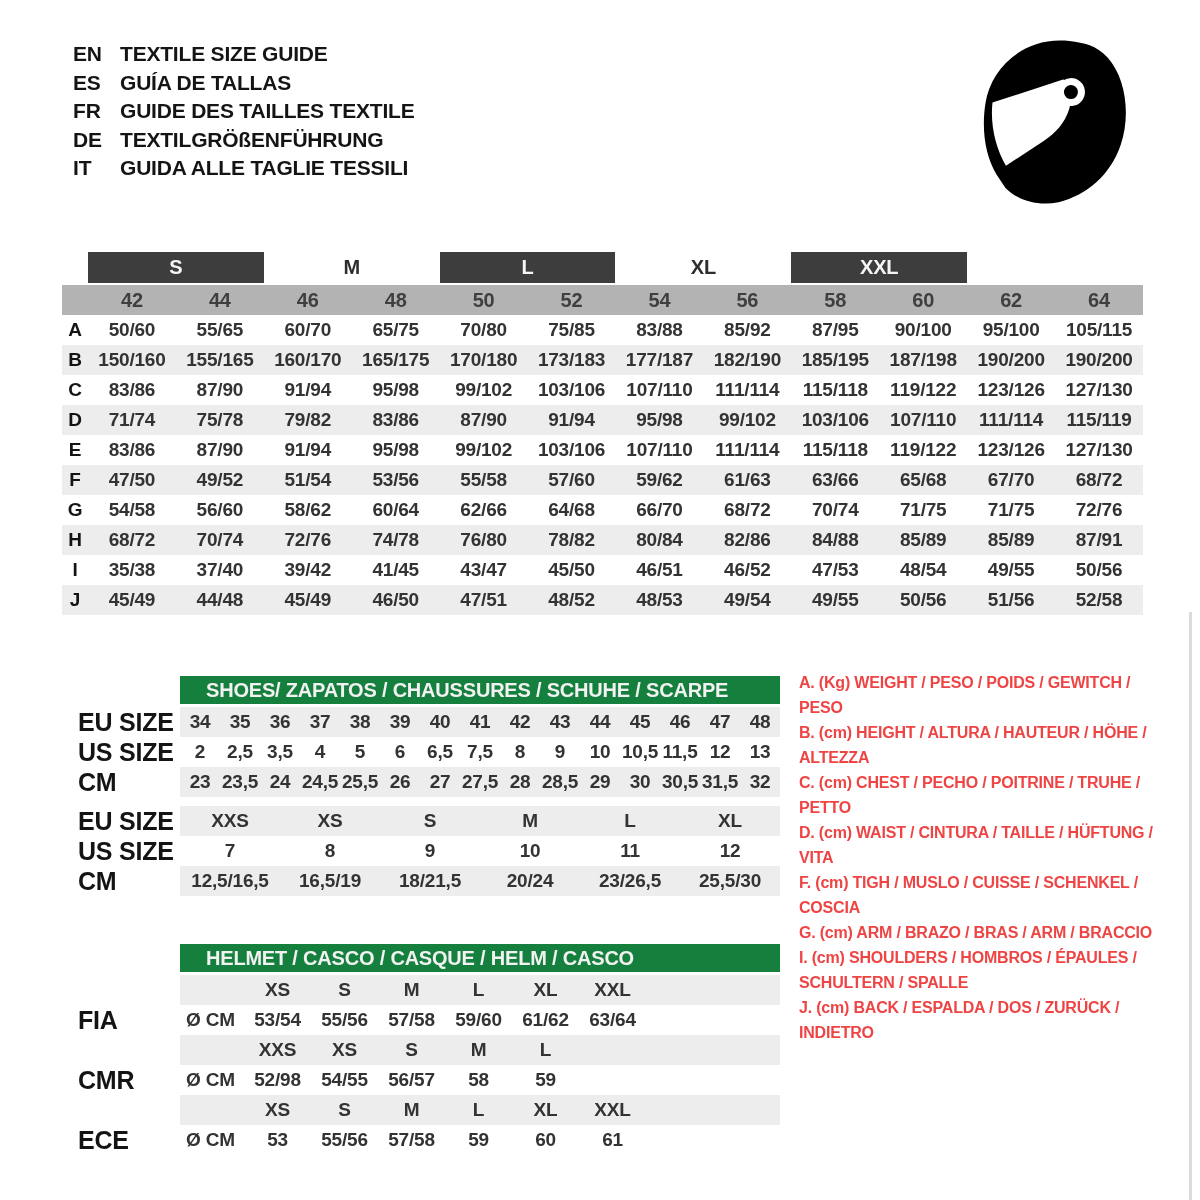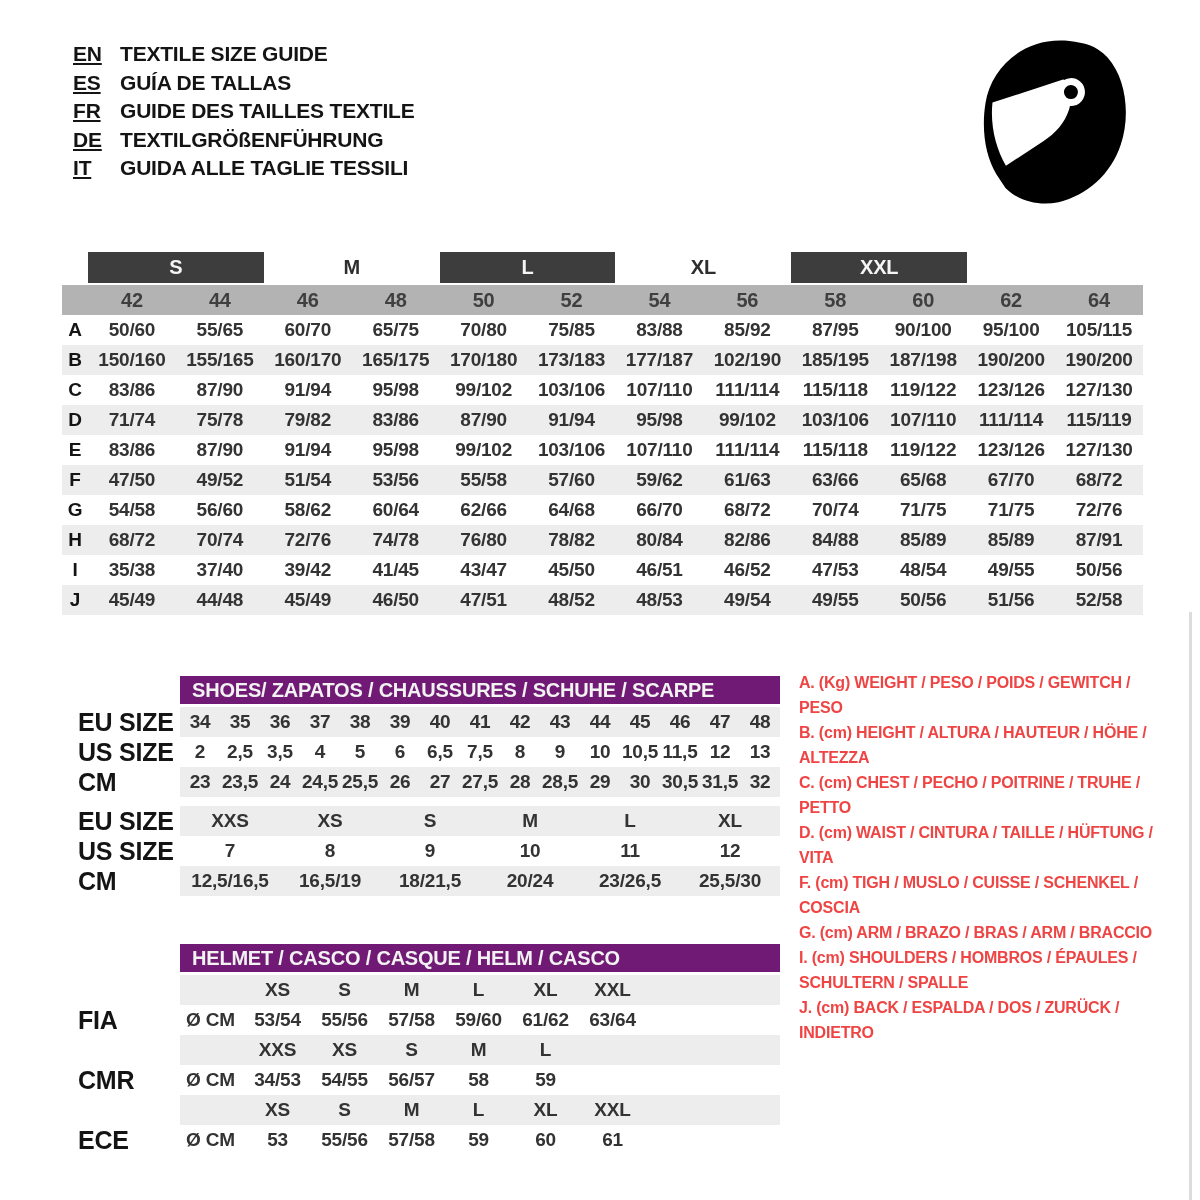--- a/index.html
+++ b/index.html
@@ -6,21 +6,21 @@
   body{
     width:1200px;height:1200px;background:#ffffff;position:relative;
     font-family:"Liberation Sans","DejaVu Sans",sans-serif;font-weight:700;
     color:#222;overflow:hidden;letter-spacing:-0.2px;
   }
   .abs{position:absolute;}
 
   
   #lang-block{left:73px;top:40px;font-size:21px;line-height:28.5px;color:#141414;}
   .lang-row{display:flex;}
-  .lang-code{width:47px;flex:0 0 47px;text-decoration:underline;}
+  .lang-code{width:47px;flex:0 0 47px;}
 
   
   #helmet-icon{left:978px;top:36px;width:162px;height:172px;}
 
   
   #size-table{left:62px;top:252px;width:1081px;}
   .st-grid{display:grid;grid-template-columns:26px repeat(12,1fr);}
   #st-bars{height:31px;margin-bottom:2px;}
   .size-bar{display:flex;align-items:center;justify-content:center;font-size:20px;}
   .size-bar.dark{background:#3d3d3d;color:#f5f5f5;}
@@ -29,22 +29,22 @@
   .st-row{height:30px;font-size:19px;color:#333;}
   .st-row.gray{background:#ededed;}
   .cell{display:flex;align-items:center;justify-content:center;white-space:nowrap;}
   .row-label{color:#141414;}
 
   
   .m-table{left:62px;width:718px;}
   #shoes-table{top:676px;}
   #gloves-table{top:806px;}
   #helmet-table{top:944px;}
-  .m-title{margin-left:118px;height:28px;background:#701a75;color:#f2f2f2;
-    display:flex;align-items:center;padding-left:12px;font-size:20px;margin-bottom:3px;
+  .m-title{margin-left:118px;height:28px;background:#15803d;color:#f2f2f2;
+    display:flex;align-items:center;padding-left:26px;font-size:20px;margin-bottom:3px;
     white-space:nowrap;}
   .m-row{display:flex;height:30px;}
   .m-label{width:118px;flex:0 0 118px;display:flex;align-items:center;
     padding-left:16px;box-sizing:border-box;font-size:25px;color:#141414;white-space:nowrap;}
   .m-strip{width:636px;display:grid;font-size:19px;color:#333;}
   .m-strip.gray{background:#ededed;}
   .strip-15{grid-template-columns:repeat(15,1fr);}
   .strip-6{grid-template-columns:repeat(6,1fr);}
   .strip-helmet{grid-template-columns:64px repeat(6,67px) 1fr;}
   .unit-cell{justify-content:flex-start;padding-left:6px;}
@@ -137,21 +137,21 @@
       </div>
       <div class="st-grid st-row gray">
         <div class="cell row-label">B</div>
         <div class="cell">150/160</div>
         <div class="cell">155/165</div>
         <div class="cell">160/170</div>
         <div class="cell">165/175</div>
         <div class="cell">170/180</div>
         <div class="cell">173/183</div>
         <div class="cell">177/187</div>
-        <div class="cell">102/190</div>
+        <div class="cell">182/190</div>
         <div class="cell">185/195</div>
         <div class="cell">187/198</div>
         <div class="cell">190/200</div>
         <div class="cell">190/200</div>
       </div>
       <div class="st-grid st-row">
         <div class="cell row-label">C</div>
         <div class="cell">83/86</div>
         <div class="cell">87/90</div>
         <div class="cell">91/94</div>
@@ -416,21 +416,21 @@
           <div class="cell">M</div>
           <div class="cell">L</div>
           <div class="cell"></div>
           <div class="cell"></div>
         </div>
       </div>
       <div class="m-row">
         <div class="m-label">CMR</div>
         <div class="m-strip strip-helmet">
           <div class="cell unit-cell">Ø CM</div>
-          <div class="cell">34/53</div>
+          <div class="cell">52/98</div>
           <div class="cell">54/55</div>
           <div class="cell">56/57</div>
           <div class="cell">58</div>
           <div class="cell">59</div>
           <div class="cell"></div>
           <div class="cell"></div>
         </div>
       </div>
       <div class="m-row">
         <div class="m-label"></div>

